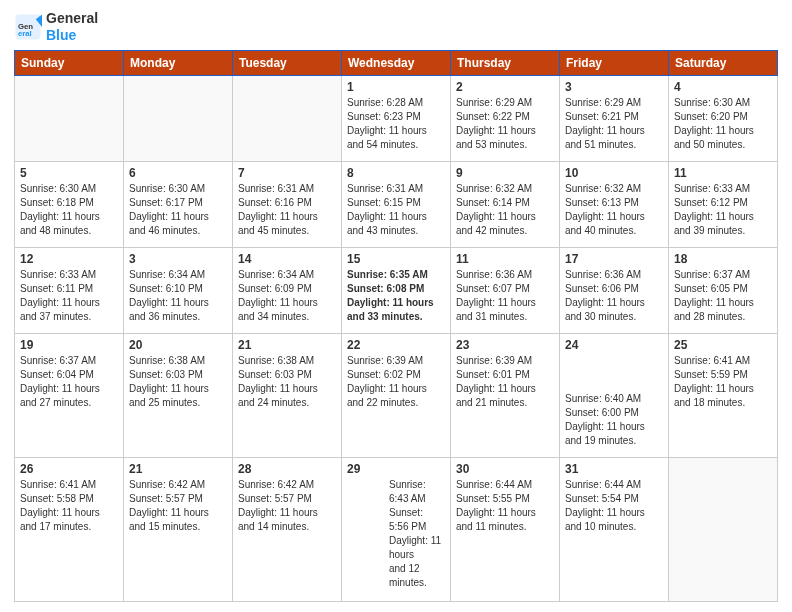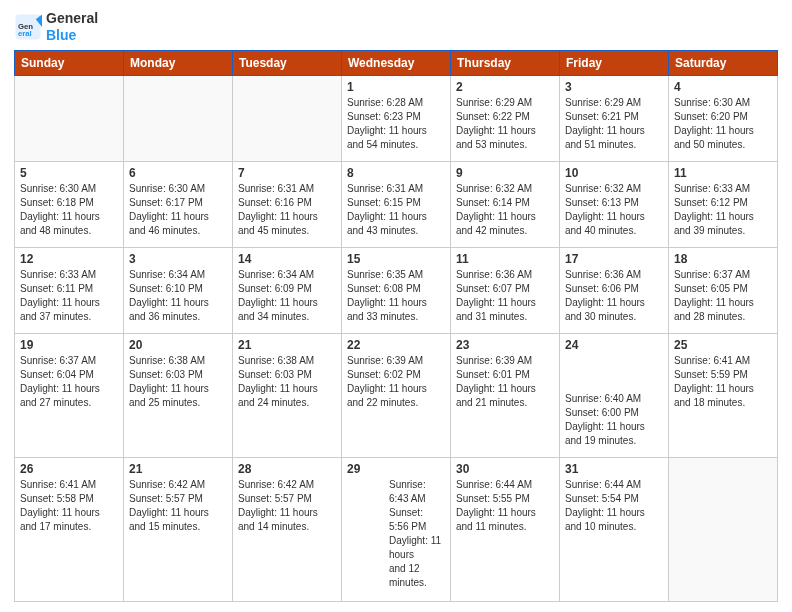--- a/index.html
+++ b/index.html
@@ -225,21 +225,21 @@
           </td>
           <td>
             <div class="day-num">14</div>
             <div class="day-info" style="white-space: pre-line;">Sunrise: 6:34 AM
 Sunset: 6:09 PM
 Daylight: 11 hours
 and 34 minutes.</div>
           </td>
           <td>
             <div class="day-num">15</div>
-            <div class="day-info" style="white-space: pre-line;">Sunrise: 6:35 AM
+            <div class="day-info" style="white-space: pre-line; font-weight: bold;">Sunrise: 6:35 AM
 Sunset: 6:08 PM
 Daylight: 11 hours
 and 33 minutes.</div>
           </td>
           <td>
             <div class="day-num">11</div>
             <div class="day-info" style="white-space: pre-line;">Sunrise: 6:36 AM
 Sunset: 6:07 PM
 Daylight: 11 hours
 and 31 minutes.</div>

